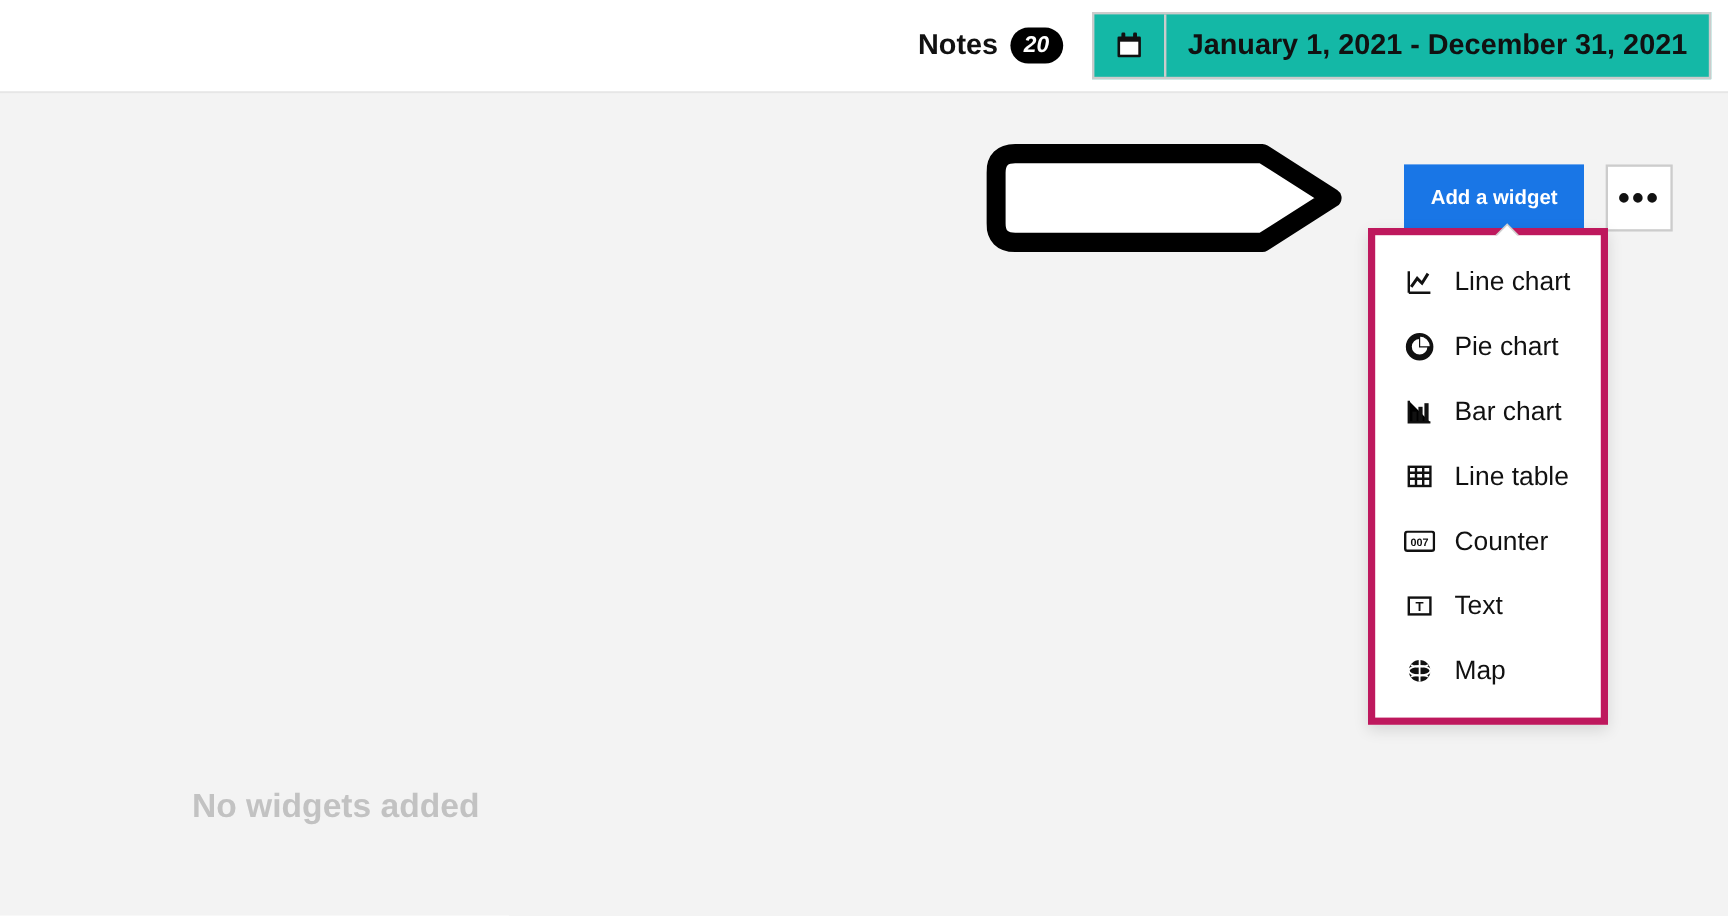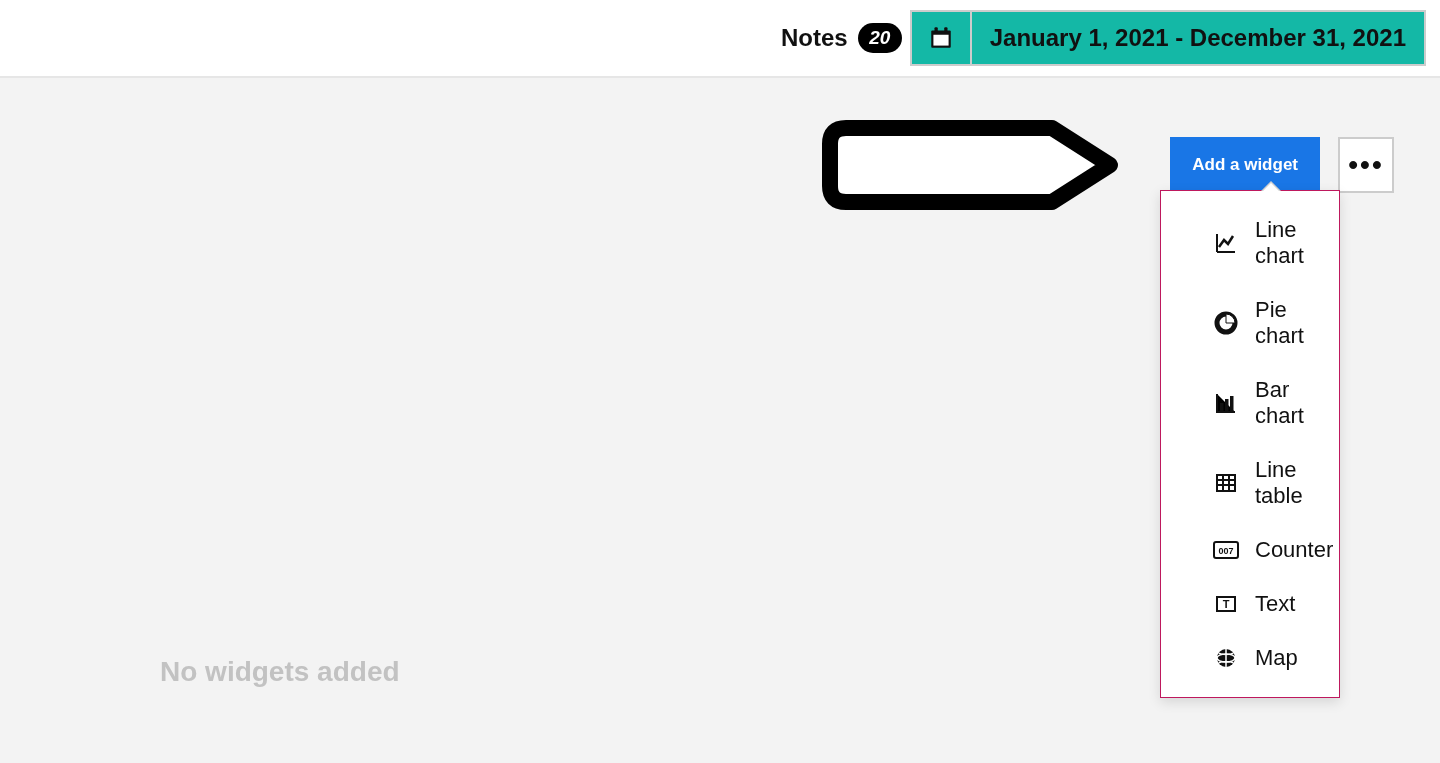--- a/index.html
+++ b/index.html
@@ -10,21 +10,21 @@
     height: 763px;
     overflow: hidden;
   }
   .topbar {
     height: 78px;
     display: flex;
     justify-content: flex-end;
     align-items: center;
     padding: 0 14px;
     border-bottom: 2px solid #e6e6e6;
-    gap: 8px;
+    gap: 24px;
   }
   .notes {
     display: flex;
     align-items: center;
     gap: 10px;
     font-size: 24px;
     font-weight: 700;
     color: #111;
     cursor: pointer;
   }
@@ -107,23 +107,23 @@
     cursor: pointer;
     font-size: 28px;
     font-weight: 900;
     letter-spacing: 2px;
     color: #111;
   }
   .dropdown {
     position: absolute;
     top: 112px;
     right: 100px;
-    width: 180px;
+    width: 200px;
     background: #fff;
-    border: 1px solid #be185d;
+    border: 6px solid #be185d;
     box-shadow: 0 4px 12px rgba(0,0,0,.12);
     padding: 12px 0;
   }
   .dropdown::before {
     content: "";
     position: absolute;
     top: -10px;
     left: 100px;
     width: 0; height: 0;
     border-left: 10px solid transparent;
@@ -143,21 +143,21 @@
   .dropdown-item {
     display: flex;
     align-items: center;
     gap: 16px;
     padding: 14px 24px;
     font-size: 22px;
     font-weight: 500;
     color: #111;
     cursor: pointer;
   }
-  .dropdown-item .ico { width: 26px; height: 26px; display: flex; align-items: center; justify-content: center; flex-shrink: 0; margin-left: 28px; }
+  .dropdown-item .ico { width: 26px; height: 26px; display: flex; align-items: center; justify-content: center; flex-shrink: 0; }
   .empty-text {
     position: absolute;
     left: 160px;
     top: 578px;
     font-size: 28px;
     font-weight: 600;
     color: #c2c2c2;
   }
 </style>
 </head>

